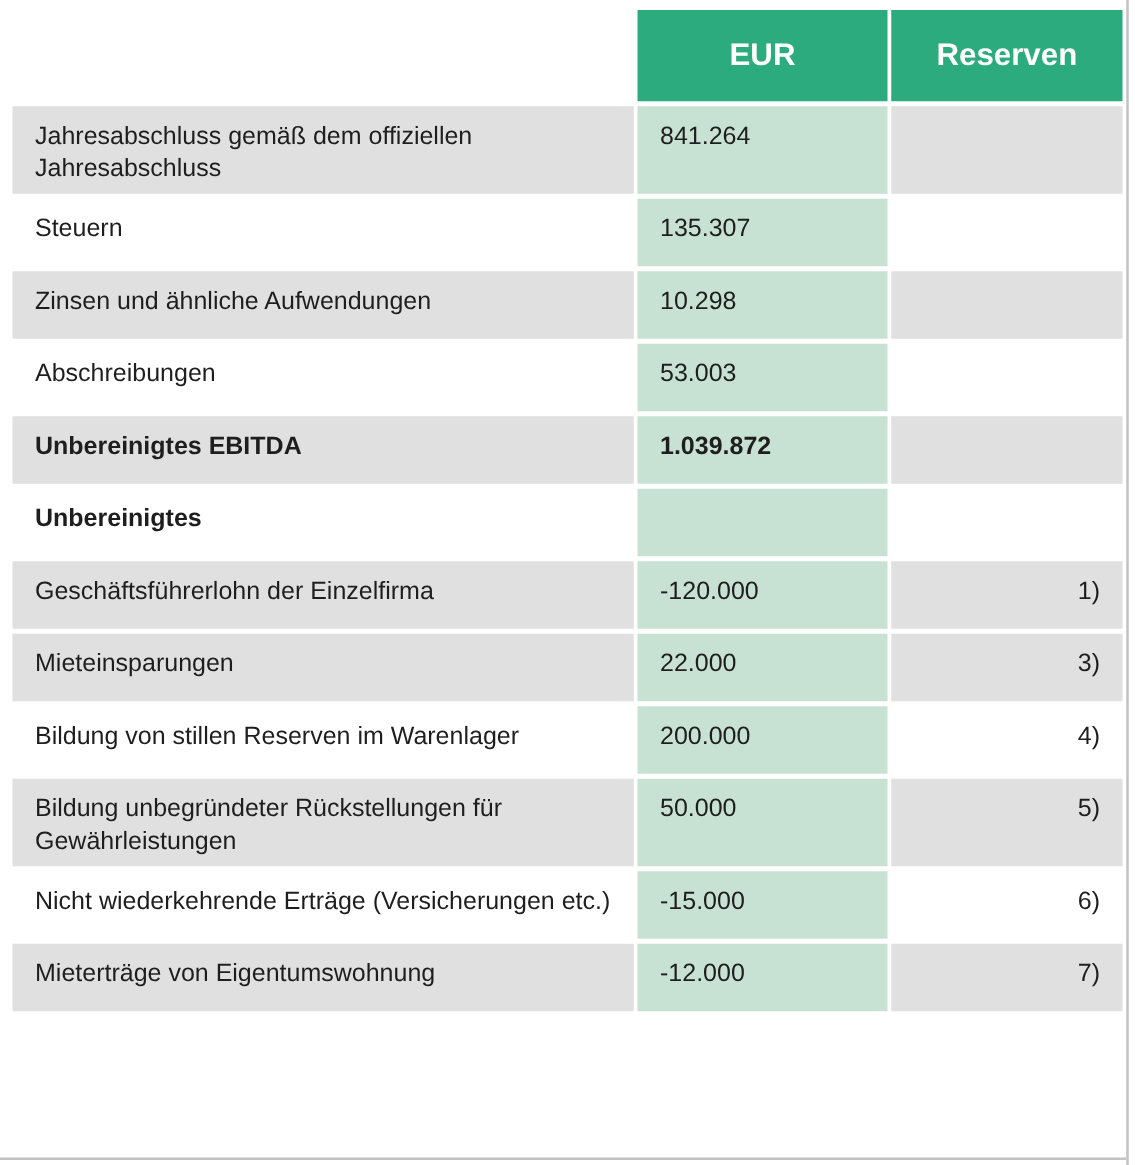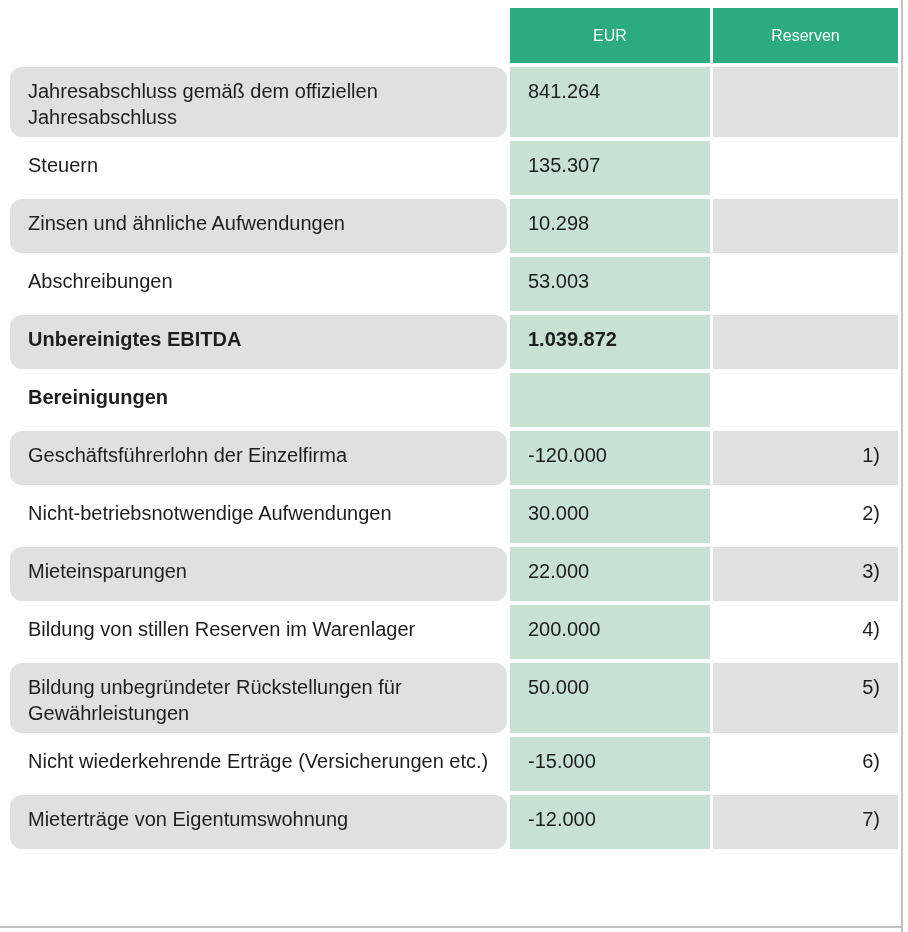--- a/index.html
+++ b/index.html
@@ -16,38 +16,38 @@
     border-collapse: separate;
     border-spacing: 3px 4px;
     table-layout: fixed;
     width: 894px;
   }
   col.c1 { width: 497px; }
   col.c2 { width: 200px; }
   col.c3 { width: 185px; }
 
   thead th {
-    height: 55px; padding: 0;
-    font-size: 16px; font-weight: 400;
+    height: 73px; padding: 0;
+    font-size: 25px; font-weight: 700;
     vertical-align: middle; text-align: center;
   }
   th.hdr {
     background: var(--header-bg, #2bab7e);
     color: var(--header-text, #ffffff);
   }
   th.blank { background: transparent; }
 
   tbody tr { height: 54px; }
   tbody td {
     vertical-align: top;
     padding: 11px 18px 7px 18px;
     font-size: 20px;
     line-height: 26px;
   }
-  td.label { text-align: left; border-radius: 12px; }
+  td.label { text-align: left; }
   td.eur   { background: var(--eur-col-bg, #c7e2d2); }
   td.anm   { text-align: right; }
 
   tr.even td.label, tr.even td.anm { background: var(--row-even-bg, #e0e0e0); }
   tr.odd  td.label, tr.odd  td.anm { background: var(--row-odd-bg, #ffffff); }
 
   tr.bold td.label, tr.bold td.eur { font-weight: 700; margin-top: 43px; }
 
   .edge-v {
     position: absolute; top: 0; right: 5px;
@@ -97,33 +97,28 @@
           <td class="label">Abschreibungen</td>
           <td class="eur">53.003</td>
           <td class="anm"></td>
         </tr>
         <tr class="even bold">
           <td class="label">Unbereinigtes EBITDA</td>
           <td class="eur">1.039.872</td>
           <td class="anm"></td>
         </tr>
         <tr class="odd bold">
-          <td class="label">Bereinigungen</td>
+          <td class="label">Unbereinigtes</td>
           <td class="eur"></td>
           <td class="anm"></td>
         </tr>
         <tr class="even">
           <td class="label">Geschäftsführerlohn der Einzelfirma</td>
           <td class="eur">-120.000</td>
           <td class="anm">1)</td>
-        </tr>
-        <tr class="odd">
-          <td class="label">Nicht-betriebsnotwendige Aufwendungen</td>
-          <td class="eur">30.000</td>
-          <td class="anm">2)</td>
         </tr>
         <tr class="even">
           <td class="label">Mieteinsparungen</td>
           <td class="eur">22.000</td>
           <td class="anm">3)</td>
         </tr>
         <tr class="odd">
           <td class="label">Bildung von stillen Reserven im Warenlager</td>
           <td class="eur">200.000</td>
           <td class="anm">4)</td>

